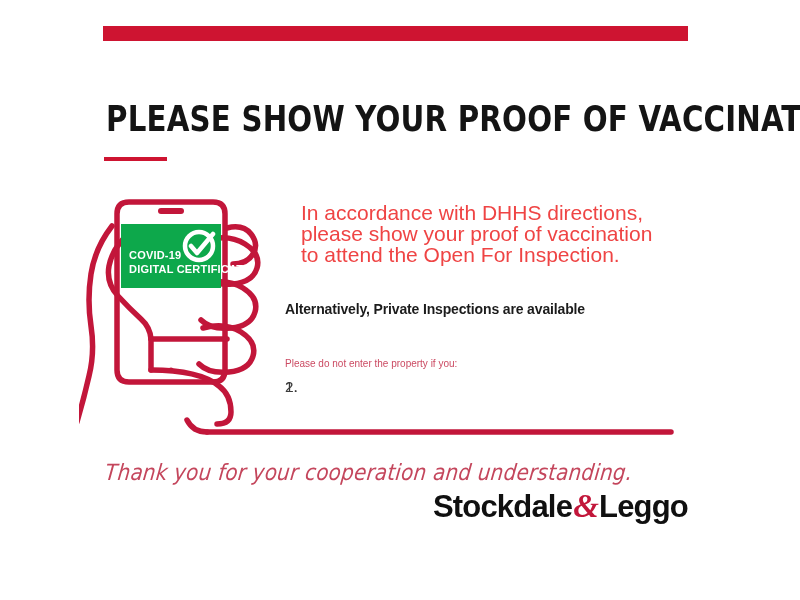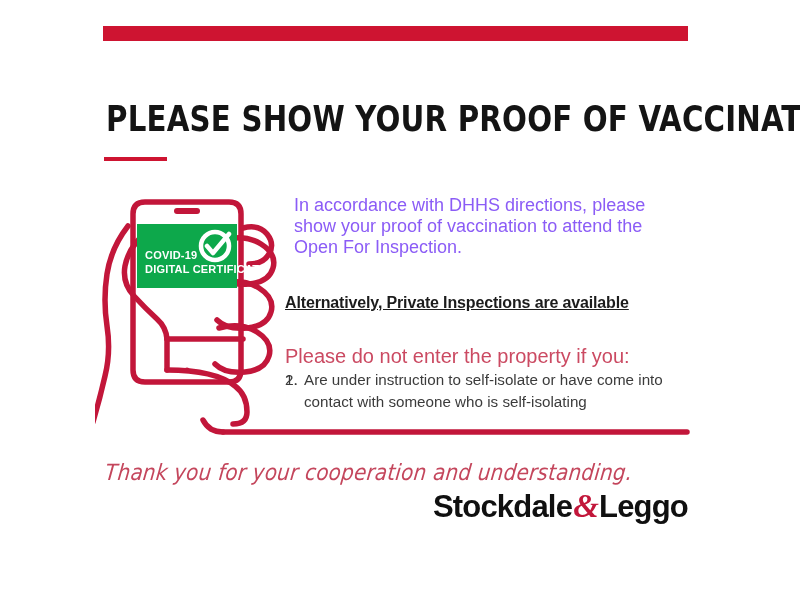--- a/index.html
+++ b/index.html
@@ -53,51 +53,50 @@
     left: 104px;
     top: 157px;
     width: 63px;
     height: 4px;
     background: #ce1431;
   }
 
   
   .illustration {
     position: absolute;
-    left: 95px;
+    left: 79px;
     top: 180px;
     width: 600px;
     height: 262px;
   }
 
   
   .copy {
     position: absolute;
     left: 285px;
     top: 186px;
     width: 406px;
   }
   .para-intro {
-    color: #8b5cf6;
-    font-size: 18px;
+    color: #ef4444;
+    font-size: 21px;
     line-height: 21px;
-    margin: 9px;
+    margin: 16px;
   }
   .para-alt {
     color: #1c1c1c;
-    font-size: 16px;
+    font-size: 14px;
     line-height: 21px;
     font-weight: bold;
     margin: 34px 0 0 0;
     letter-spacing: -0.15px;
-    text-decoration: underline;
   }
   .para-warn {
     color: #cb4a62;
-    font-size: 20px;
+    font-size: 10px;
     line-height: 21px;
     margin: 33px 0 0 0;
   }
   .numlist {
     margin: 2px 0 0 0;
     padding: 0;
     list-style: none;
     color: #3b3b3b;
     font-size: 15.2px;
     line-height: 21.5px;
@@ -201,21 +200,20 @@
   <div class="copy">
     <p class="para-intro">In accordance with DHHS directions, please show your proof of vaccination to attend the Open For Inspection.</p>
     <p class="para-alt">Alternatively, Private Inspections are available</p>
     <p class="para-warn">Please do not enter the property if you:</p>
     <ul class="numlist">
       <li>
         <span class="num">1.</span>
       </li>
       <li>
         <span class="num">2.</span>
-        <span>Are under instruction to self-isolate or have come into contact with someone who is self-isolating</span>
       </li>
     </ul>
   </div>
 
   <div class="thankyou">Thank you for your cooperation and understanding.</div>
 
   <div class="logo">
     <span>Stockdale</span><span class="amp">&amp;</span><span>Leggo</span>
   </div>
 

